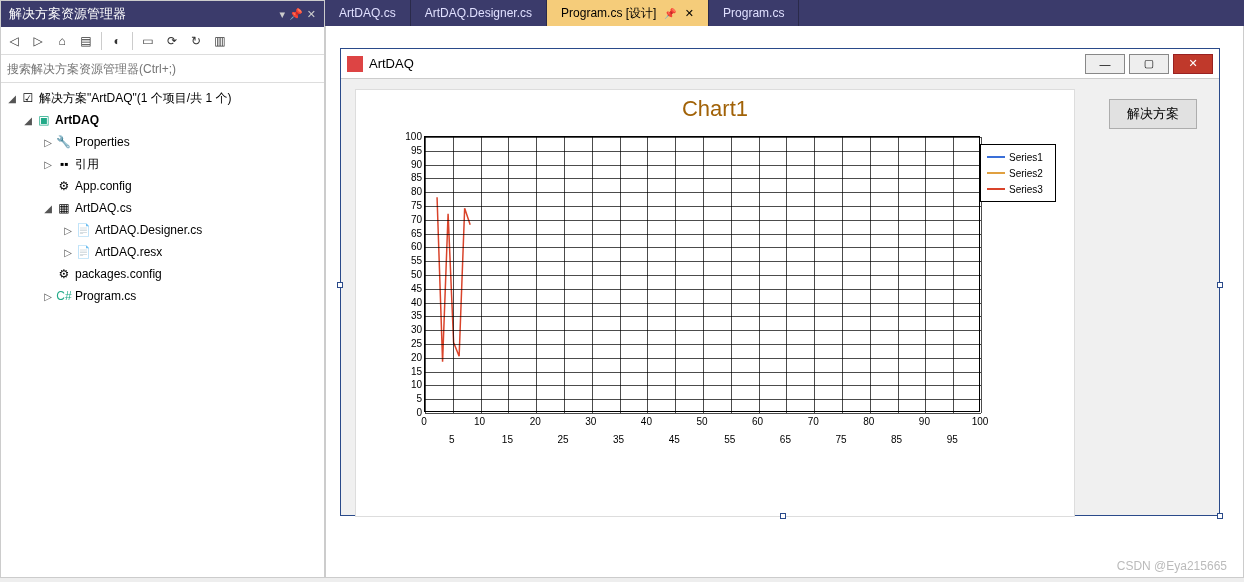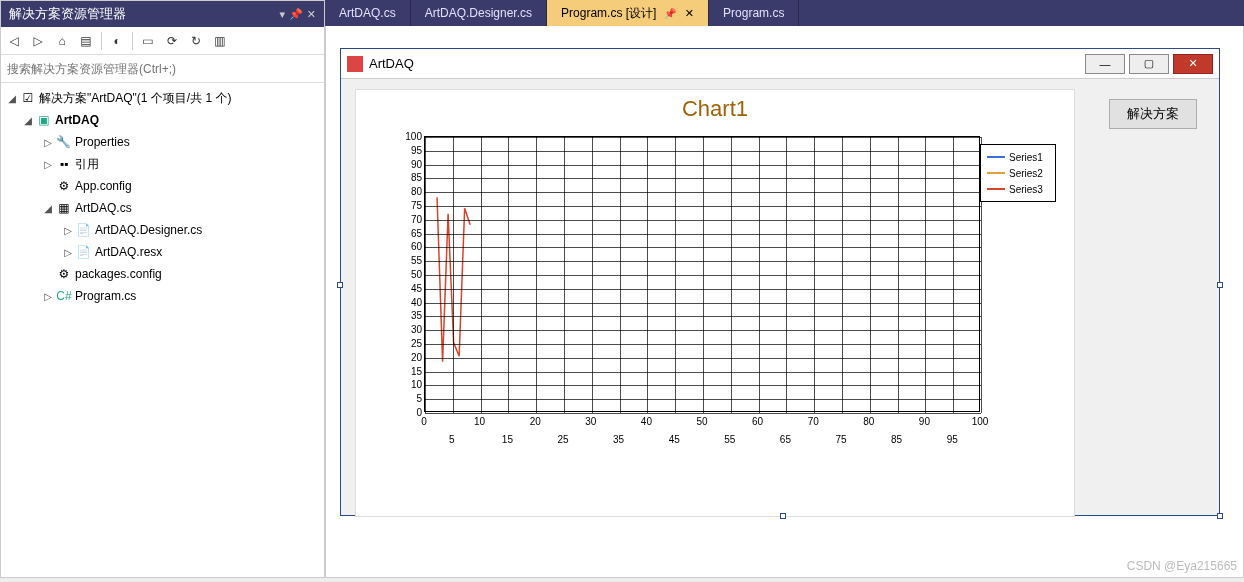--- a/index.html
+++ b/index.html
@@ -44,21 +44,21 @@
 .ylabels div { position: absolute; right: 0; transform: translateY(-50%); }
 .xlabels { position: absolute; left: 68px; top: 326px; width: 556px; font-size: 10px; }
 .xlabels div { position: absolute; transform: translateX(-50%); }
 .xlabels2 { position: absolute; left: 68px; top: 344px; width: 556px; font-size: 10px; }
 .xlabels2 div { position: absolute; transform: translateX(-50%); }
 .legend { position: absolute; right: 18px; top: 54px; width: 76px; border: 1px solid #000; background: #fff; padding: 4px 6px; font-size: 10px; }
 .legend div { display: flex; align-items: center; height: 16px; }
 .legend .line { width: 18px; height: 2px; margin-right: 4px; }
 .show-btn { position: absolute; right: 22px; top: 20px; width: 88px; height: 30px; background: #e1e1e1; border: 1px solid #adadad; cursor: pointer; font-size: 13px; }
 svg.plotlines { position: absolute; left: 0; top: 0; width: 100%; height: 100%; }
-.watermark { position: absolute; right: 6px; bottom: 4px; color: #bbb; font-size: 12px; }
+.watermark { position: absolute; right: 16px; bottom: 4px; color: #bbb; font-size: 12px; }
 .handle { position: absolute; width: 6px; height: 6px; background: #fff; border: 1px solid #2a4a8a; }
 </style>
 </head>
 <body>
 
 <div class="left-panel">
   <div class="panel-title">
     <span>解决方案资源管理器</span>
     <span class="spacer"></span>
     <span class="tool">▾</span>

